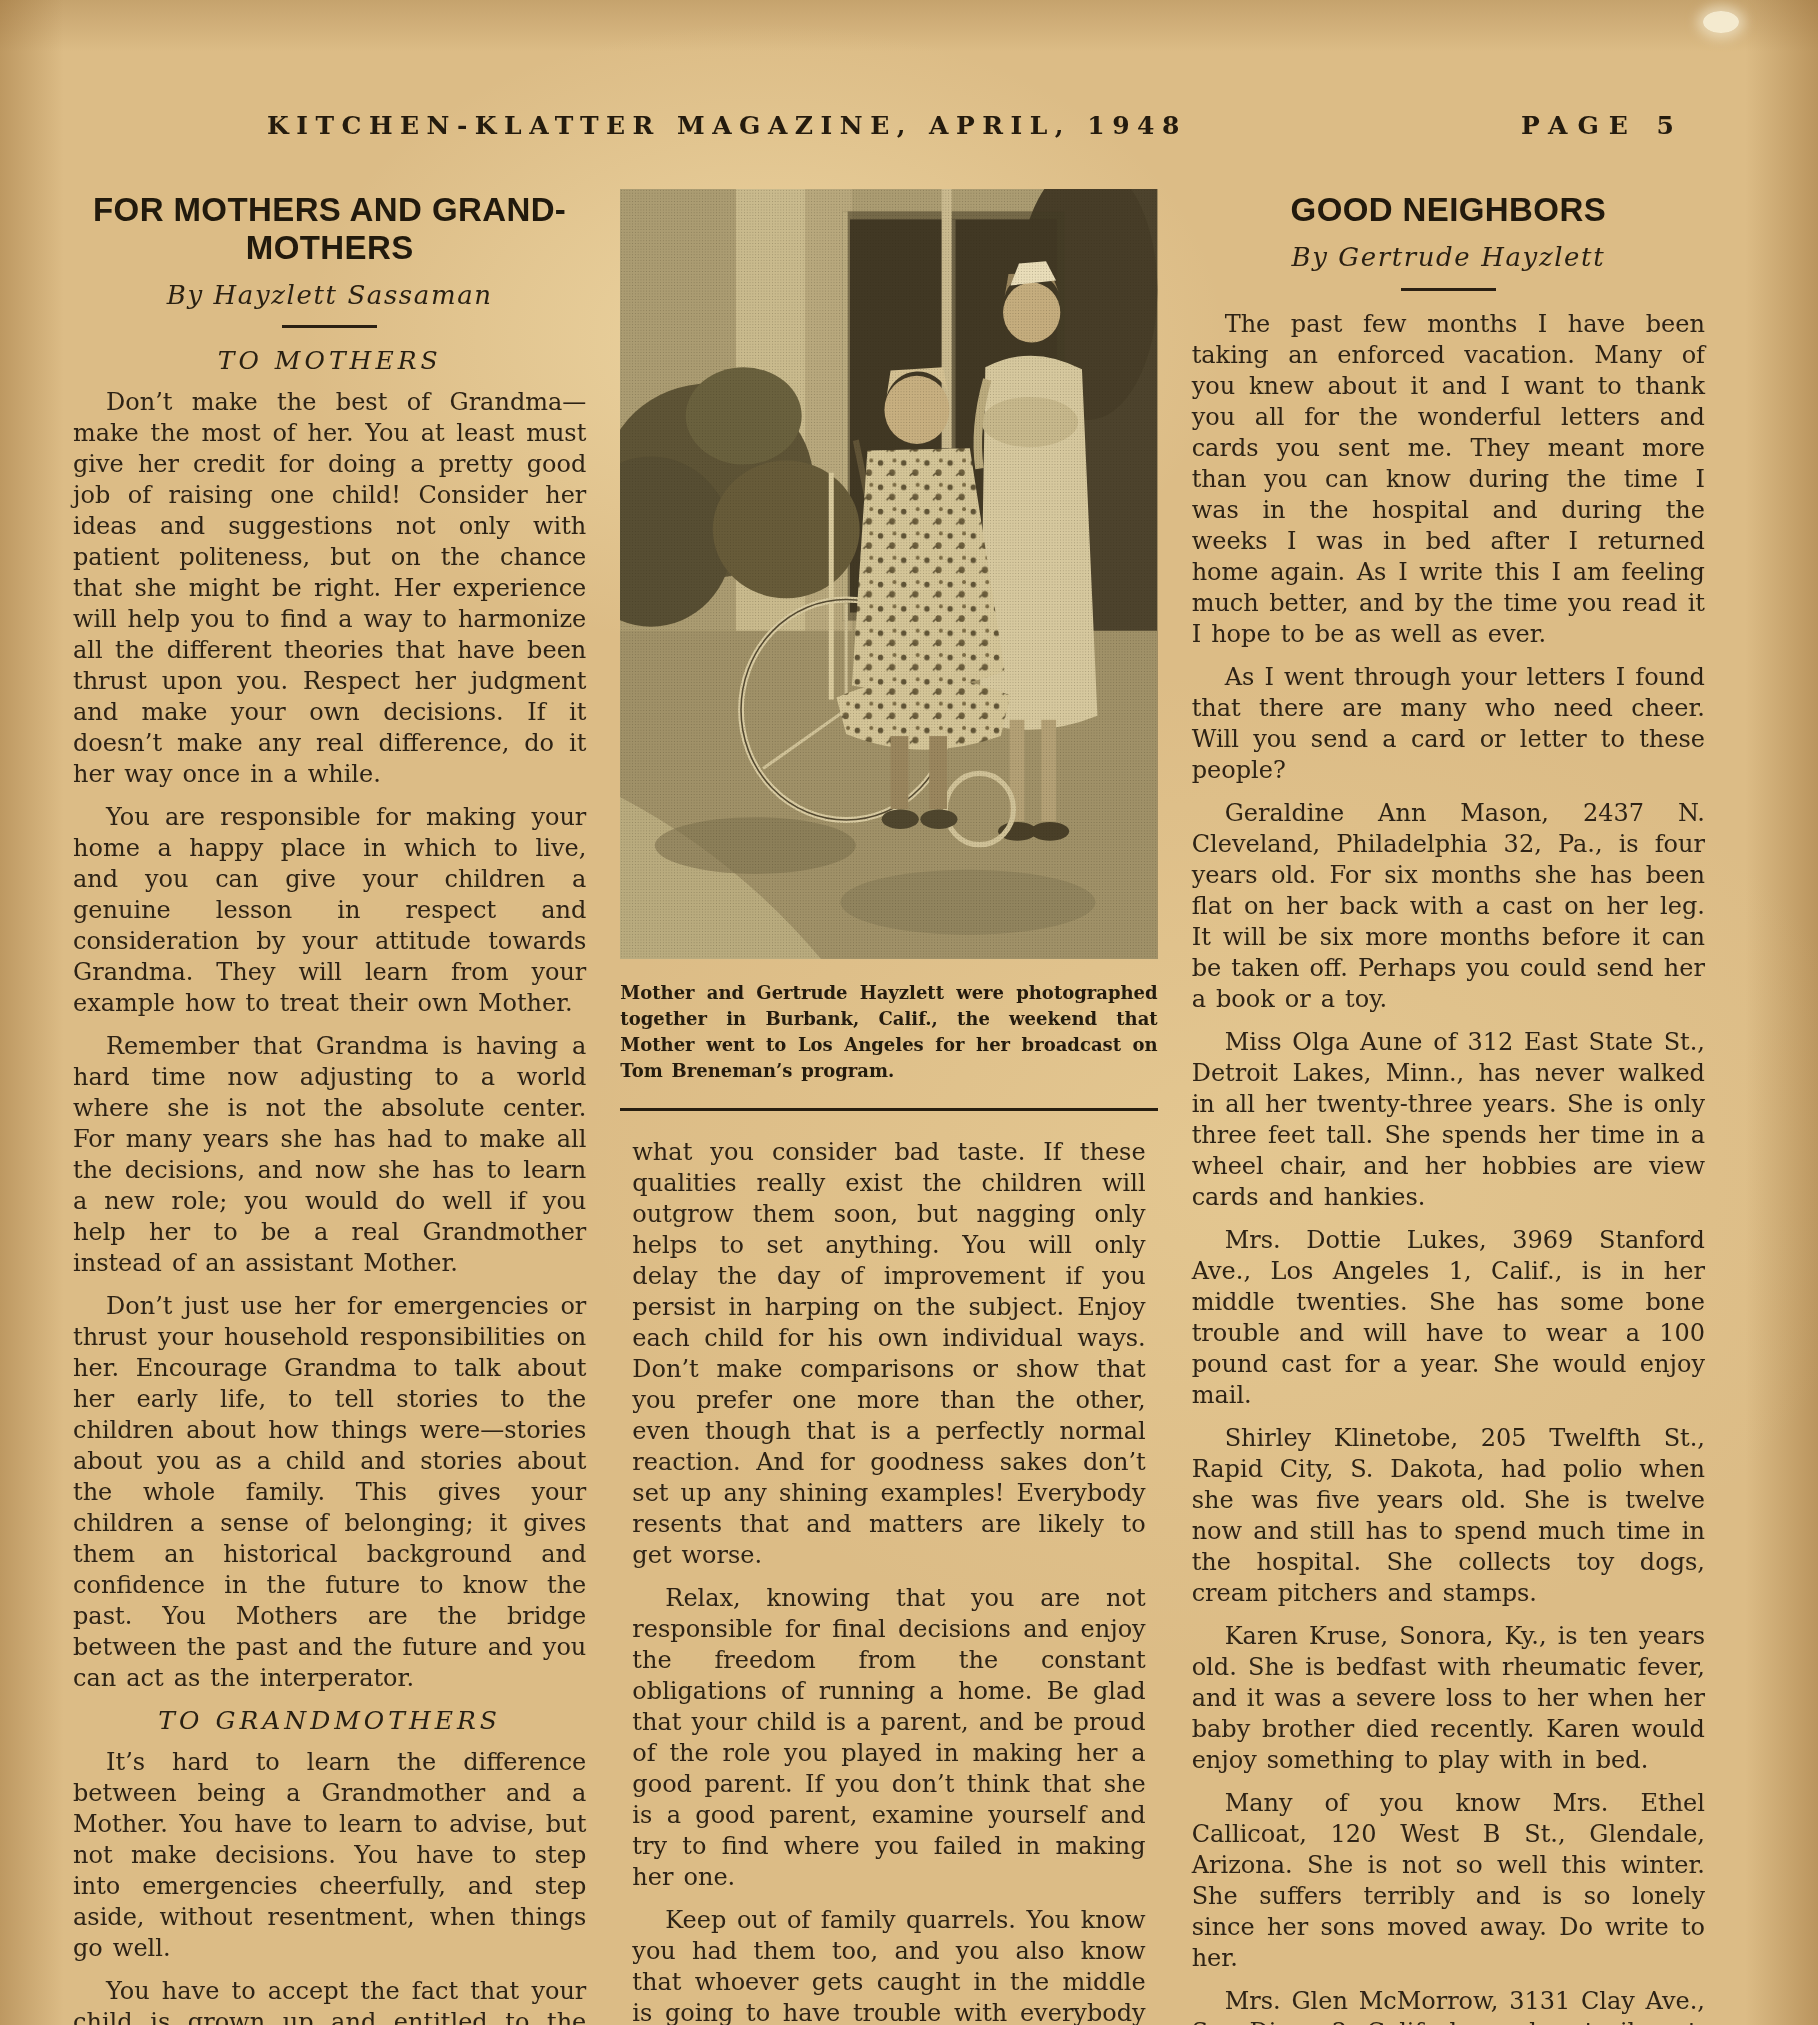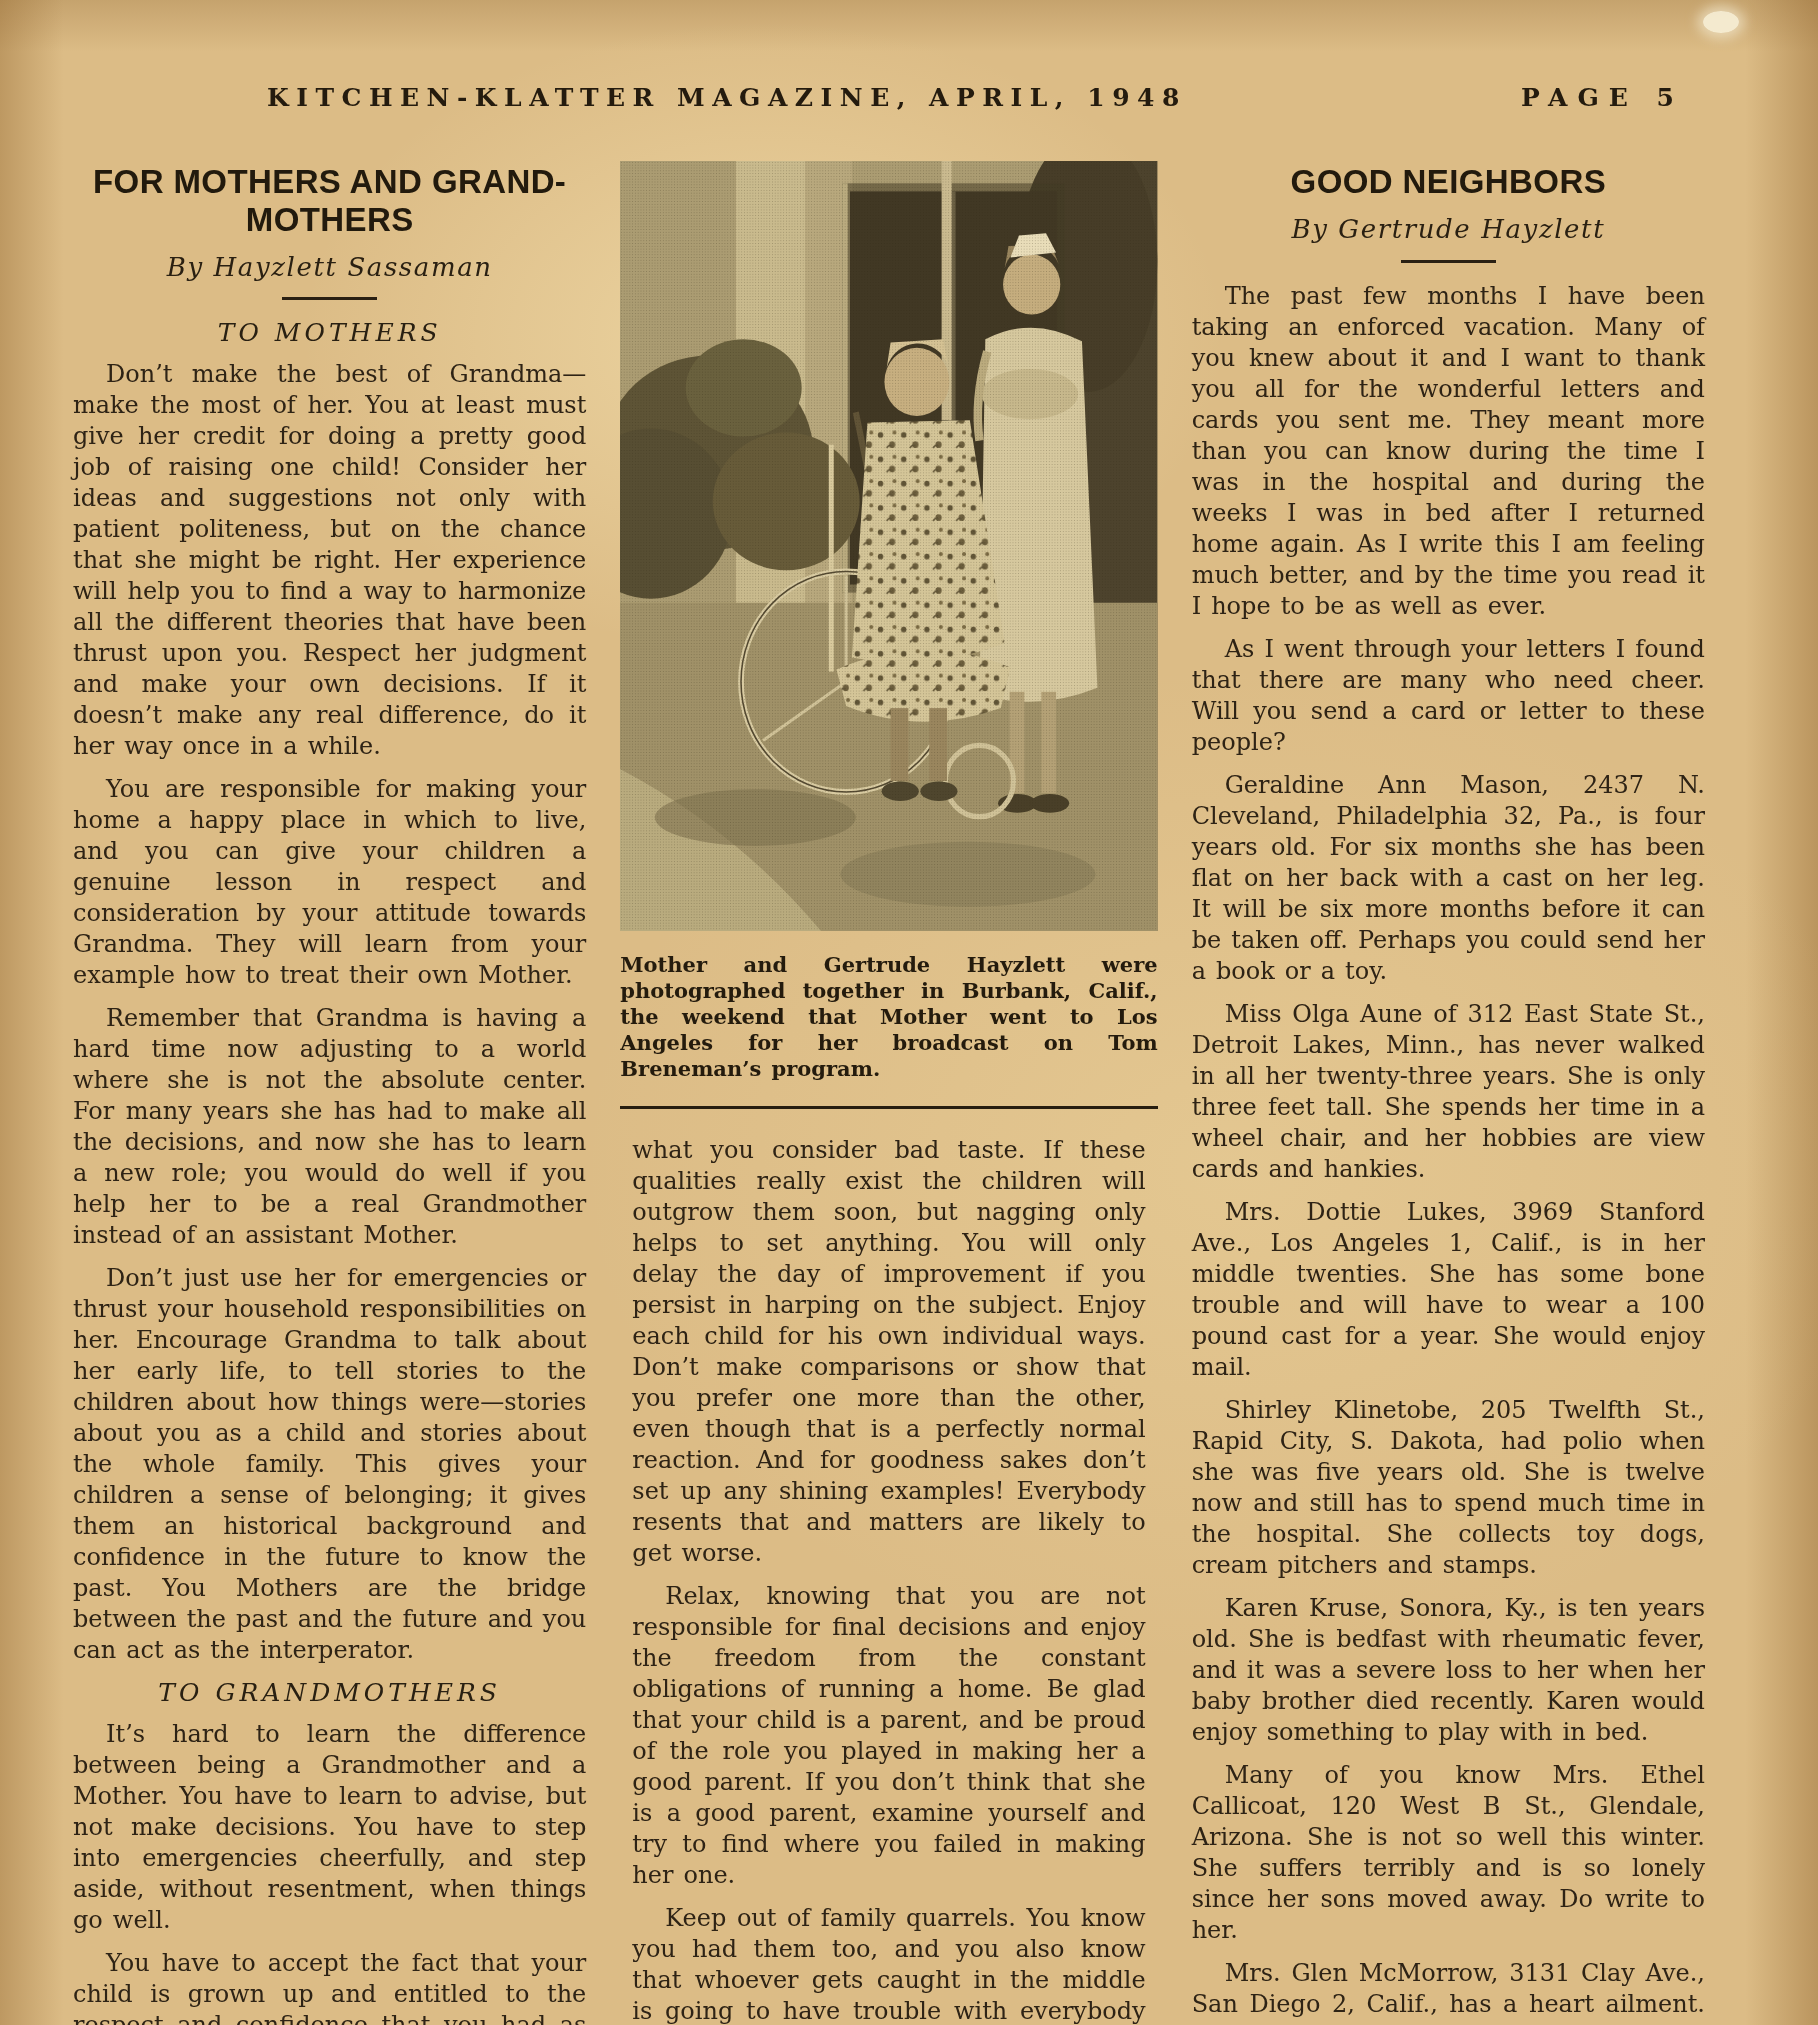--- a/index.html
+++ b/index.html
@@ -28,21 +28,21 @@
   .masthead {
     display: flex; justify-content: space-between; align-items: baseline;
     padding: 83px 134px 0 267px;
     font-family: "DejaVu Serif", serif;
     font-weight: bold;
     font-size: 25px;
     color: #241b0e;
     margin-bottom: 49px;
     white-space: nowrap;
   }
-  .masthead-title { letter-spacing: .30em; }
+  .masthead-title { letter-spacing: .30em; margin-top: 28px; }
   .page-number  { letter-spacing: .40em; }
   
   .columns {
     display: flex;
     gap: 22px;
     padding: 0 101px 0 61px;
     align-items: flex-start;
   }
   .col { flex: 1 1 0; min-width: 0; }
   .art-title {
@@ -106,21 +106,21 @@
   }
   .photo::after {
     content: ""; position: absolute; inset: 0;
     background-image: radial-gradient(rgba(44,35,16,.26) 0.5px, rgba(44,35,16,0) 0.7px);
     background-size: 2.8px 2.8px;
     pointer-events: none;
   }
   .caption {
     font-family: "DejaVu Serif", serif;
     font-weight: bold;
-    font-size: 21px;
+    font-size: 18px;
     line-height: 26px;
     text-align: justify;
     color: #241b0d;
     margin: 21px 0 8px 0;
     word-spacing: .14em;
   }
   .paper-speck {
     position: absolute;
     top: 11.3px; right: 79px;
     width: 36px; height: 22px;

